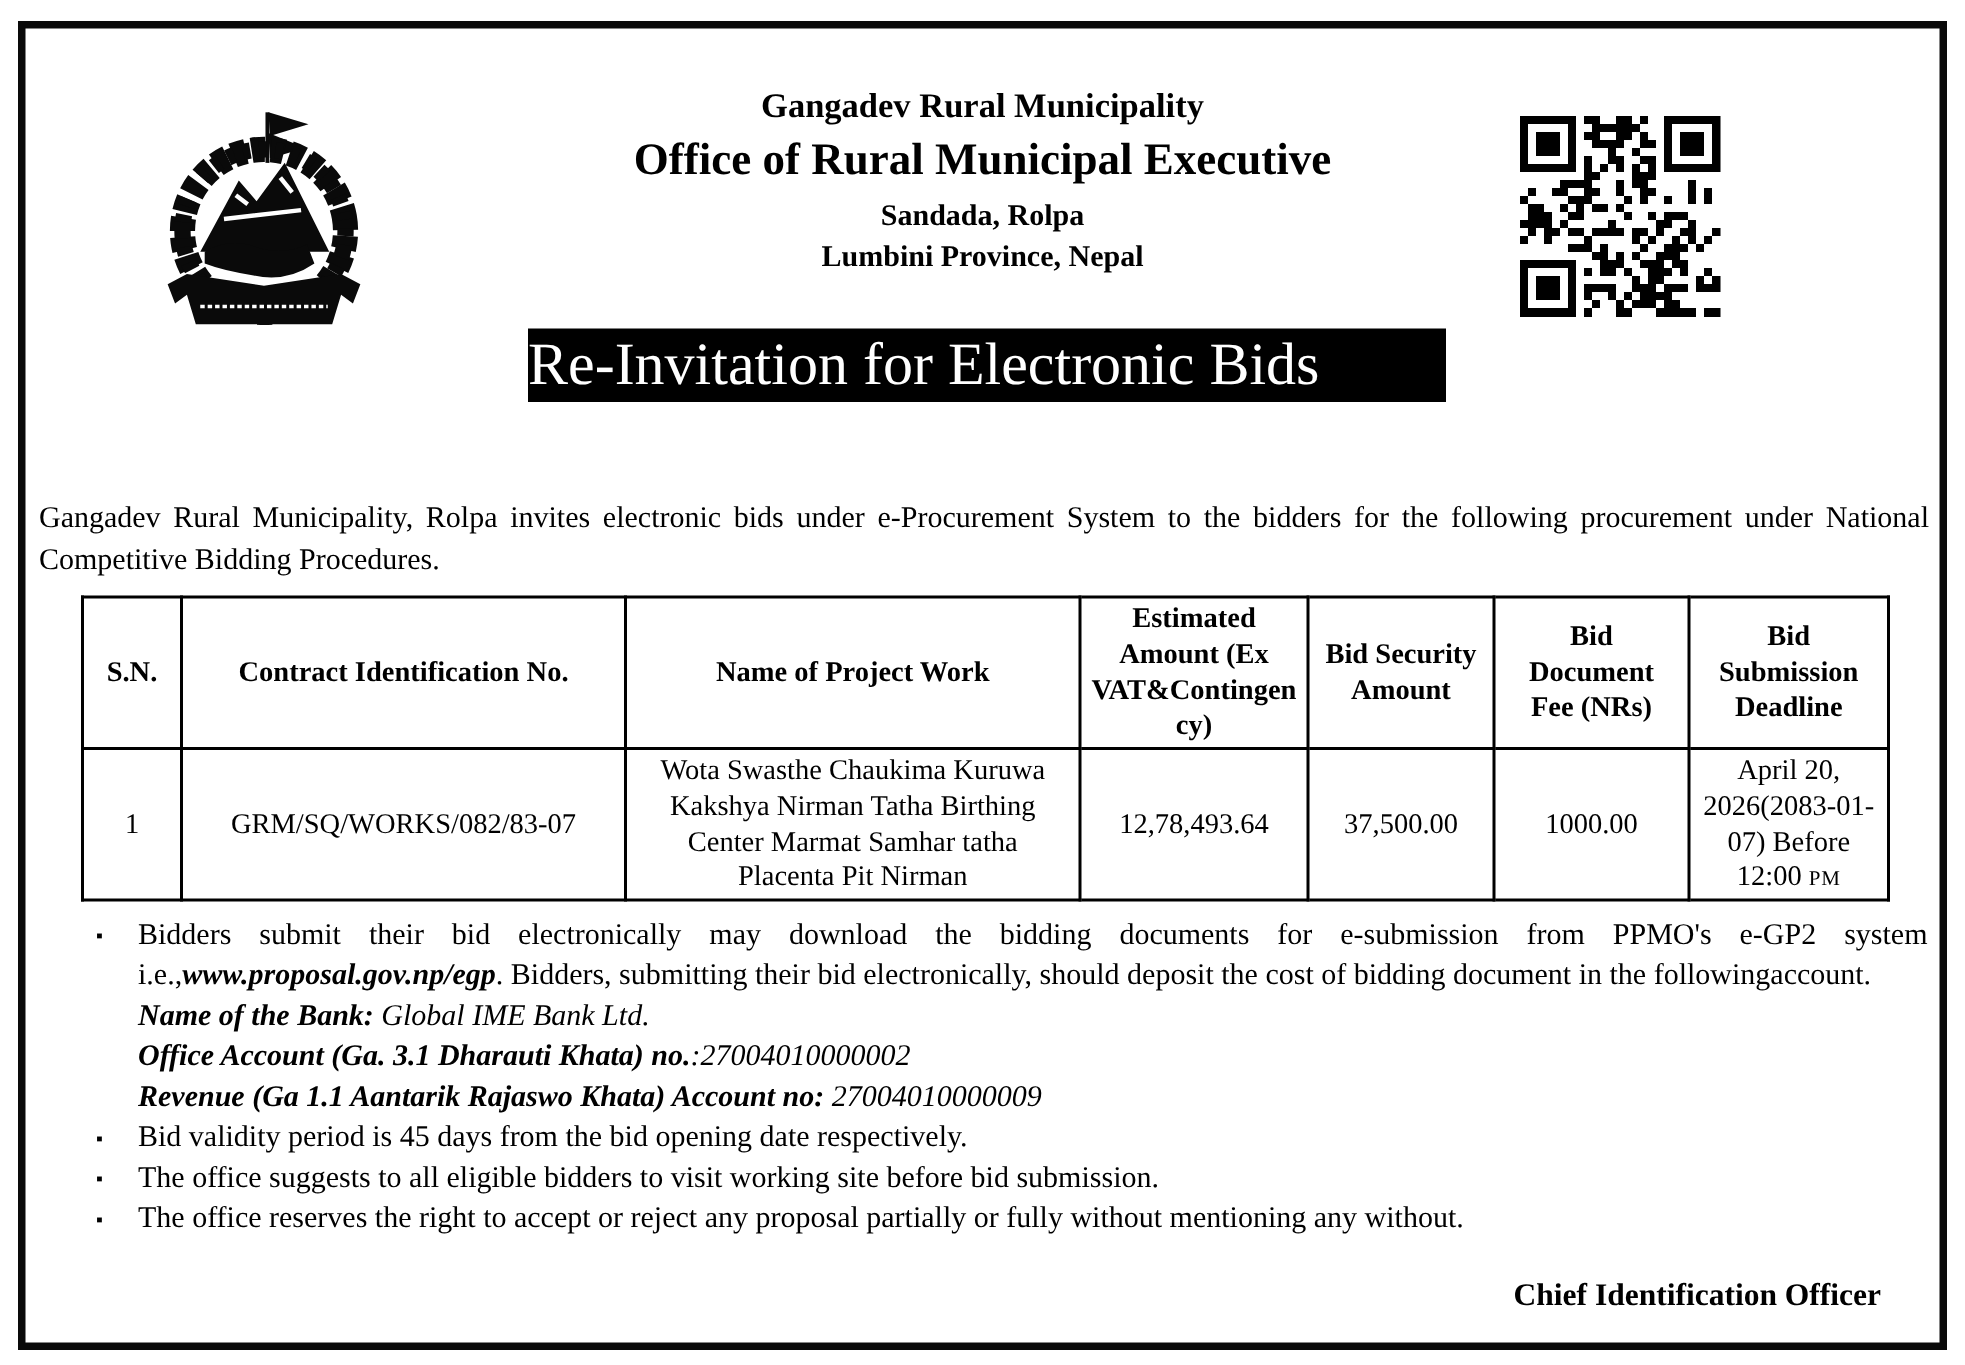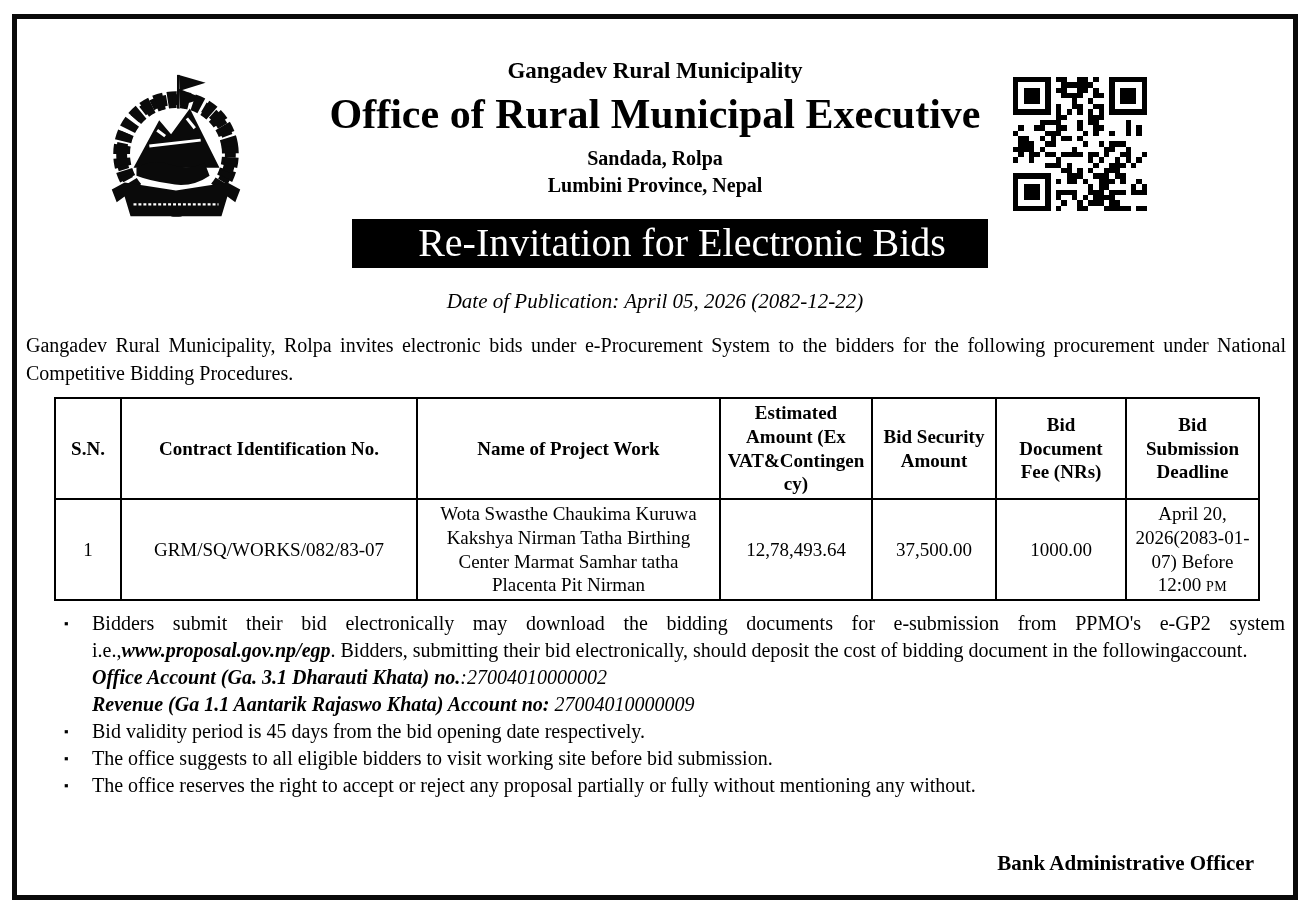--- a/index.html
+++ b/index.html
@@ -6,25 +6,25 @@
   .page{position:relative;width:1310px;height:910px;background:#fff;overflow:hidden;
         font-family:"Liberation Serif","DejaVu Serif",serif;color:#000;}
   .frame{position:absolute;left:12px;top:14px;right:12px;bottom:10px;border:5px solid #0a0a0a;}
 
   
   .emblem{position:absolute;left:92px;top:70px;width:168px;height:158px;}
   .qr{position:absolute;left:1013px;top:76px;width:134px;height:136px;}
   .qr svg{width:100%;height:100%;background:#fff;}
   .head-block{position:absolute;left:280px;right:280px;top:58px;text-align:center;line-height:1.15;}
   .head-muni{font-size:23px;font-weight:bold;margin-bottom:6px;}
-  .head-office{font-size:42px;font-weight:bold;margin-bottom:8px;}
+  .head-office{font-size:30px;font-weight:bold;margin-bottom:8px;}
   .head-addr{font-size:20px;font-weight:bold;margin-bottom:4px;}
 
   .title-band{position:absolute;left:352px;top:219px;width:612px;height:49px;background:#000;
-              color:#fff;text-align:center;font-size:40px;line-height:48px;white-space:nowrap;padding-left:24px;}
+              color:#fff;text-align:left;font-size:40px;line-height:48px;white-space:nowrap;}
   .pubdate{position:absolute;left:0;right:0;top:289px;text-align:center;
            font-style:italic;font-size:21px;}
 
   .intro{position:absolute;left:26px;right:24px;top:332px;font-size:20px;line-height:1.38;
          text-align:justify;}
 
   
   table.bids{position:absolute;left:54px;top:397px;width:1204px;border-collapse:collapse;
              table-layout:fixed;}
   table.bids th,table.bids td{border:2px solid #000;padding:2px 6px;vertical-align:middle;
@@ -277,21 +277,20 @@
         <rect x="19" y="24" width="1" height="1" fill="#000"></rect>
         <rect x="20" y="24" width="1" height="1" fill="#000"></rect>
         <rect x="21" y="24" width="1" height="1" fill="#000"></rect>
         <rect x="23" y="24" width="1" height="1" fill="#000"></rect>
         <rect x="24" y="24" width="1" height="1" fill="#000"></rect>
       </svg>
   </div>
 
   <div class="title-band">Re-Invitation for Electronic Bids</div>
 
-  <div class="pubdate">Date of Publication: April 05, 2026 (2082-12-22)</div>
 
   <div class="intro">Gangadev Rural Municipality, Rolpa invites electronic bids under e-Procurement System to the bidders for the following procurement under National Competitive Bidding Procedures.</div>
 
   <table class="bids">
     <colgroup>
       <col style="width:66px">
         <col style="width:296px">
         <col style="width:303px">
       <col style="width:152px">
         <col style="width:124px">
@@ -321,33 +320,36 @@
       </tr>
     </tbody>
   </table>
 
   <div class="notes">
     <div class="bullet">
       <span class="marker">▪</span>
       <div class="btext"><span>Bidders submit their bid electronically may download the bidding documents for e-submission from PPMO's e-GP2 system i.e.,</span><span class="boldit">www.proposal.gov.np/egp</span><span>. Bidders, submitting their bid electronically, should deposit the cost of bidding document in the followingaccount.</span></div>
     </div>
     <div class="subline">
+      <span class="bi">Name of the Bank:</span><span class="it"> Global IME Bank Ltd.</span>
+    </div>
+    <div class="subline">
       <span class="bi">Office Account (Ga. 3.1 Dharauti Khata) no.</span><span class="it">:27004010000002</span>
     </div>
     <div class="subline">
       <span class="bi">Revenue (Ga 1.1 Aantarik Rajaswo Khata) Account no:</span><span class="it"> 27004010000009</span>
     </div>
     <div class="bullet">
       <span class="marker">▪</span>
       <div class="btext">Bid validity period is 45 days from the bid opening date respectively.</div>
     </div>
     <div class="bullet">
       <span class="marker">▪</span>
       <div class="btext">The office suggests to all eligible bidders to visit working site before bid submission.</div>
     </div>
     <div class="bullet">
       <span class="marker">▪</span>
       <div class="btext">The office reserves the right to accept or reject any proposal partially or fully without mentioning any without.</div>
     </div>
   </div>
 
-  <div class="signature">Bank Administrative Officer</div>
+  <div class="signature">Chief Identification Officer</div>
 </div>
 
 </body></html>

